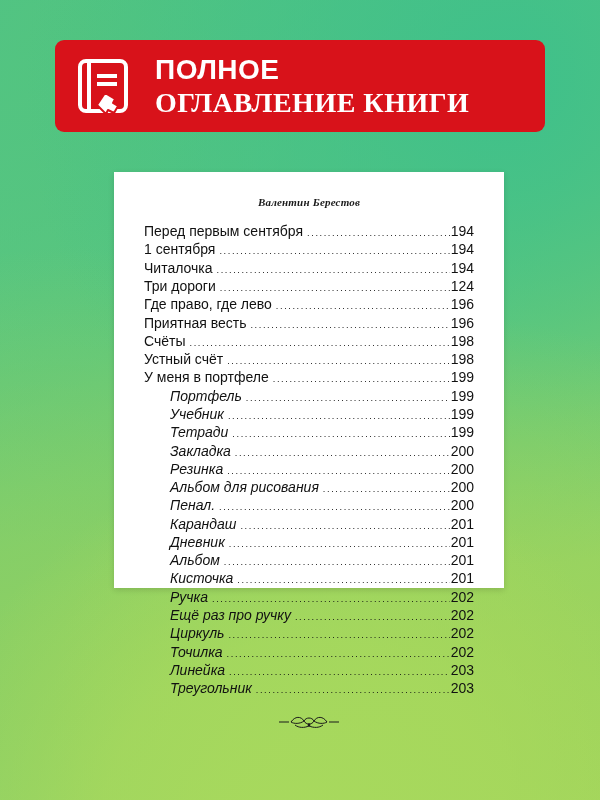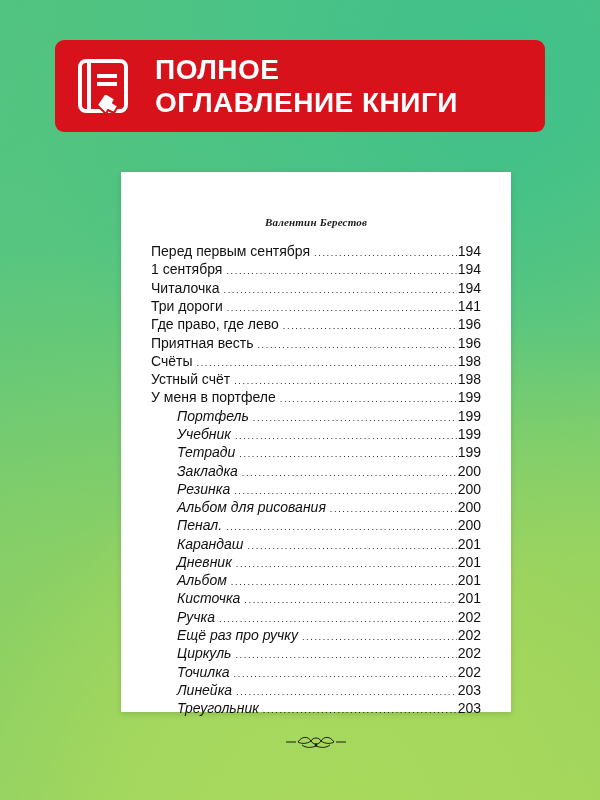--- a/index.html
+++ b/index.html
@@ -60,33 +60,33 @@
   }
   .banner-icon svg { display: block; }
   .banner-text {
     color: #ffffff;
     font-weight: bold;
     font-size: 28px;
     letter-spacing: 0.5px;
     line-height: 1.18;
   }
   .banner-text .l1 { display: block; }
-  .banner-text .l2 { display: block; }
+  .banner-text .l2 { display: block; font-family: Liberation Serif, serif; }
 
   
   .page {
     position: absolute;
-    left: 121px;
+    left: 114px;
     top: 172px;
     width: 390px;
-    height: 540px;
+    height: 416px;
     background: #ffffff;
     box-shadow: 0 2px 6px rgba(0,0,0,0.14);
     box-sizing: border-box;
-    padding: 40px 30px 20px 30px;
+    padding: 20px 30px 20px 30px;
     z-index: 4;
   }
   .author {
     text-align: center;
     font-family: "Liberation Serif", serif;
     font-style: italic;
     font-weight: bold;
     font-size: 11px;
     color: #1a1a1a;
     margin: 4px 0 14px 0;
@@ -170,21 +170,21 @@
           <span class="t-page">194</span>
         </li>
         <li class="toc-item">
           <span class="t-title">Читалочка</span>
           <span class="t-dots"></span>
           <span class="t-page">194</span>
         </li>
         <li class="toc-item">
           <span class="t-title">Три дороги</span>
           <span class="t-dots"></span>
-          <span class="t-page">141</span>
+          <span class="t-page">124</span>
         </li>
         <li class="toc-item">
           <span class="t-title">Где право, где лево</span>
           <span class="t-dots"></span>
           <span class="t-page">196</span>
         </li>
         <li class="toc-item">
           <span class="t-title">Приятная весть</span>
           <span class="t-dots"></span>
           <span class="t-page">196</span>

